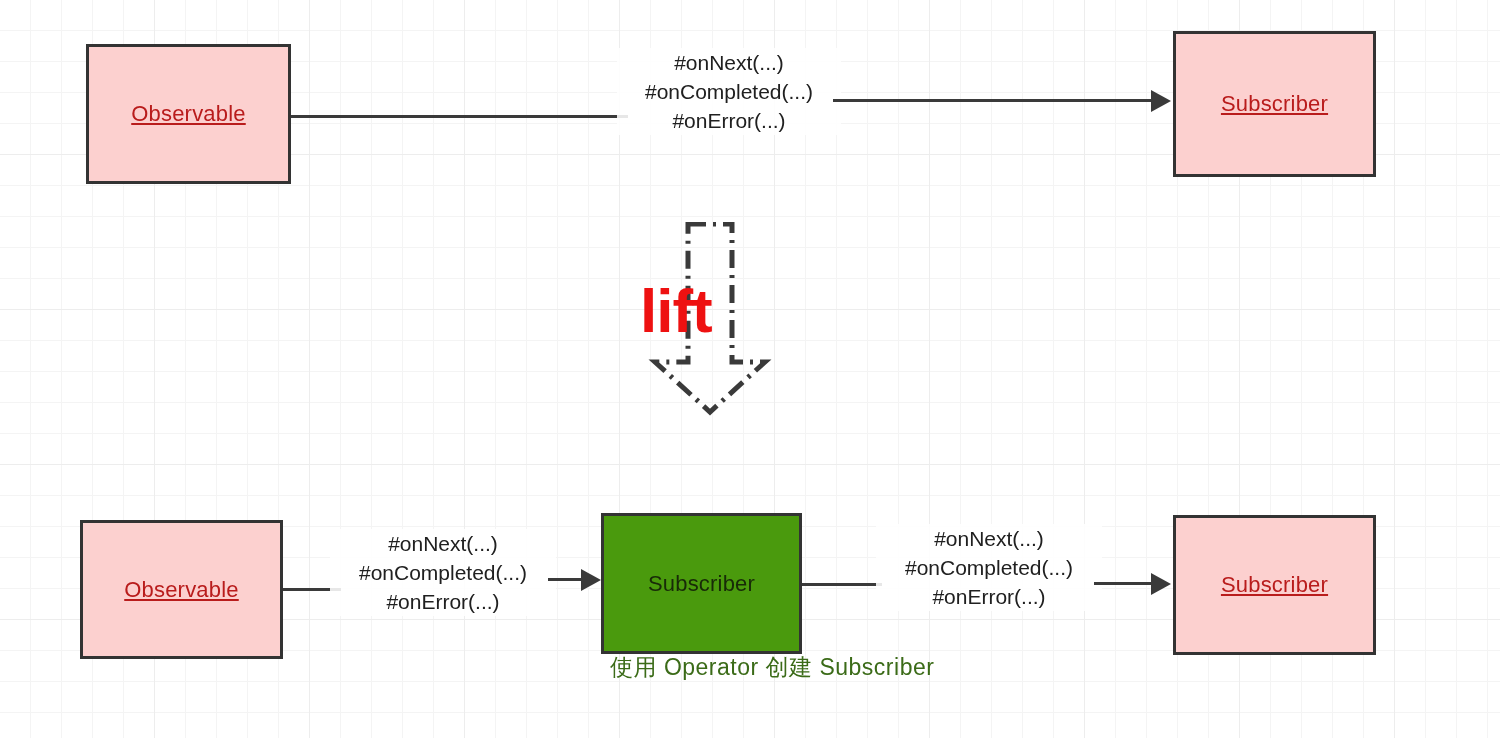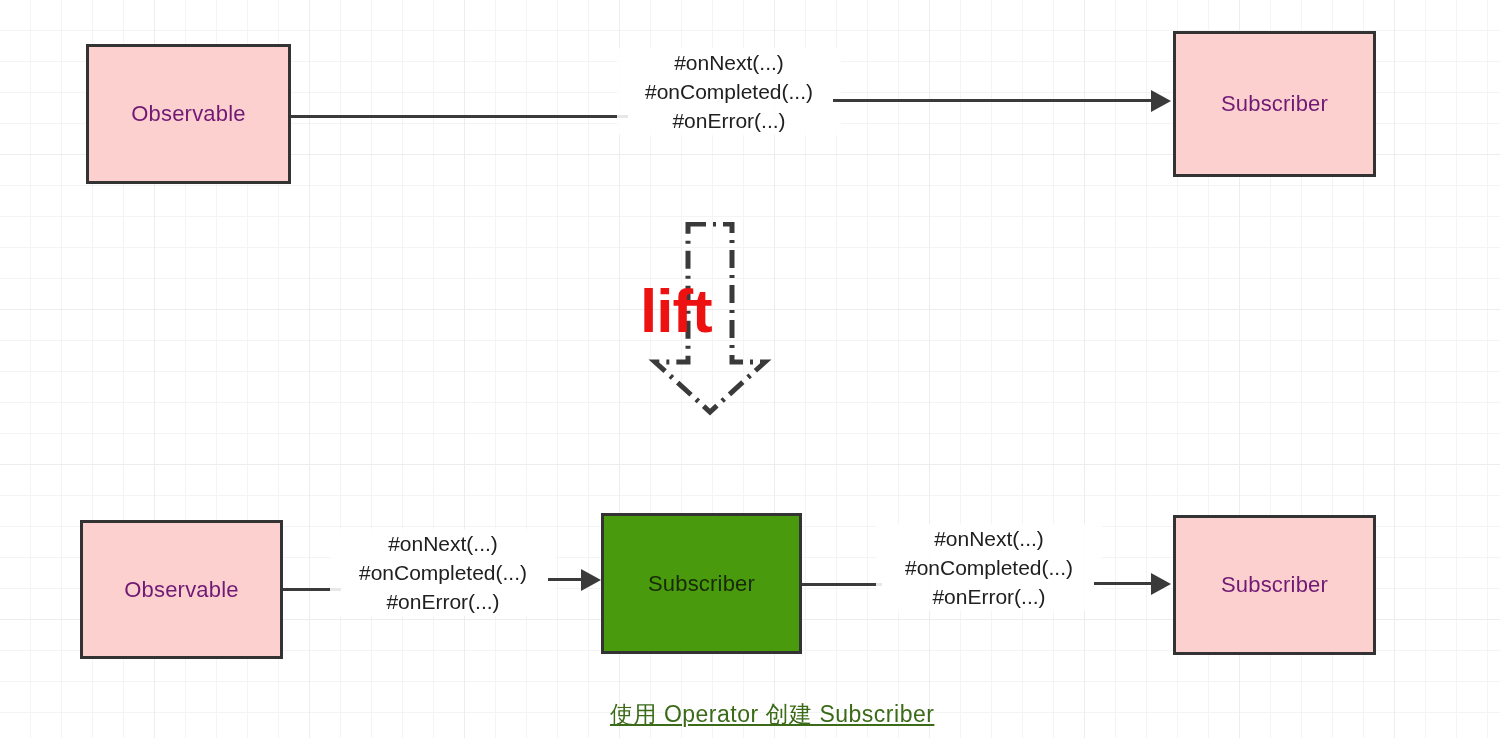--- a/index.html
+++ b/index.html
@@ -32,21 +32,22 @@
     box-sizing: border-box;
     border: 3px solid #333333;
     display: flex;
     align-items: center;
     justify-content: center;
     font-size: 22px;
     letter-spacing: 0.2px;
   }
   .node.pink {
     background: #fcd0cf;
-    color: #701a75;
+    color: #b91c1c;
+    text-decoration: underline;
   }
   .node.green {
     background: #4a9a0d;
     color: #182a08;
   }
 
   .edge-line {
     position: absolute;
     background: #3a3a3a;
     height: 3px;
@@ -142,21 +143,21 @@
     <div>#onError(...)</div>
   </div>
 
   <div class="edge-line" style="left:548px; top:578px; width:33px;"></div>
   <div class="arrowhead" style="left:581px; top:569px;"></div>
 
   <div class="node green" style="left:601px; top:513px; width:201px; height:141px;">
     <span>Subscriber</span>
   </div>
 
-  <div class="caption" style="left:610px; top:699px;text-decoration:underline;">使用 Operator 创建 Subscriber</div>
+  <div class="caption" style="left:610px; top:652px;">使用 Operator 创建 Subscriber</div>
 
   <div class="edge-line" style="left:802px; top:583px; width:80px;"></div>
 
   <div class="edge-label" style="left:876px; top:524px; width:220px;">
     <div>#onNext(...)</div>
     <div>#onCompleted(...)</div>
     <div>#onError(...)</div>
   </div>
 
   <div class="edge-line" style="left:1094px; top:582px; width:57px;"></div>

